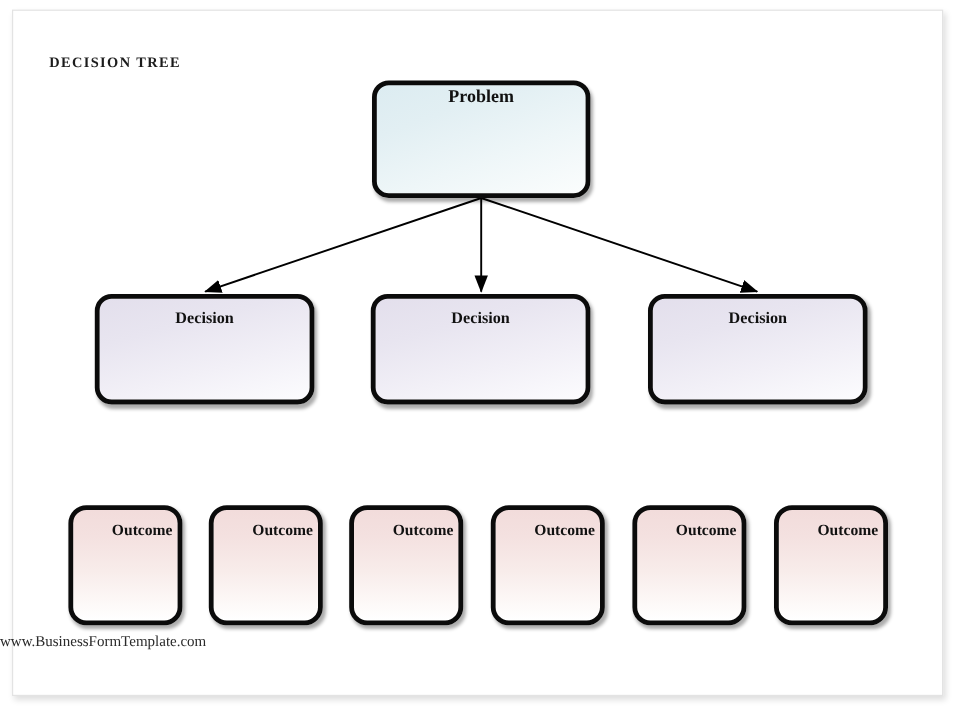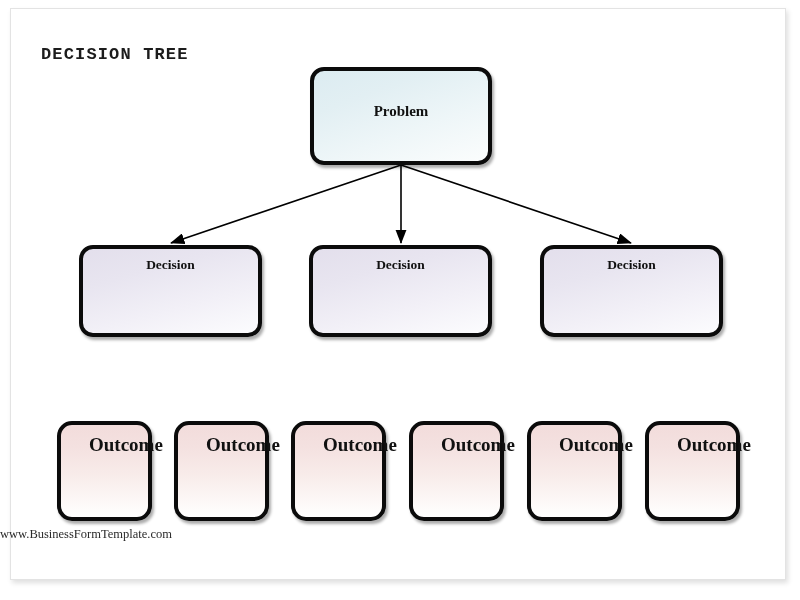--- a/index.html
+++ b/index.html
@@ -26,25 +26,25 @@
     border: 1px solid #e3e3e3;
     box-shadow: 2px 3px 5px rgba(0,0,0,0.13);
     box-sizing: border-box;
   }
 
   
   #title {
     position: absolute;
     left: 30px;
     top: 36px;
-    font-size: 17px;
+    font-size: 12px;
     font-weight: bold;
     letter-spacing: 1.15px;
     color: #1c1c1c;
-    font-family: Liberation Mono, monospace;
+    font-family: Liberation Serif, serif;
     white-space: nowrap;
   }
 
   
   .node {
     position: absolute;
     border: 4px solid #0b0b0b;
     box-sizing: border-box;
     box-shadow: 2px 3px 3px rgba(0,0,0,0.33);
   }
@@ -58,40 +58,39 @@
   }
 
   
   .node.problem {
     border-radius: 14px;
     background: linear-gradient(160deg, #dcecf1 0%, #e2eff3 28%, #eef6f8 62%, #fbfdfd 100%);
   }
   .node.problem .node-label {
     font-size: 15px;
     padding-top: 2px;
-    margin-top: 30px;
   }
 
   
   .node.decision {
     border-radius: 14px;
     background: linear-gradient(165deg, #e3dfec 0%, #e8e5f0 30%, #f2f0f7 65%, #fcfcfe 100%);
   }
   .node.decision .node-label {
     font-size: 13.5px;
     padding-top: 8px;
   }
 
   
   .node.outcome {
     border-radius: 15px;
     background: linear-gradient(180deg, #f2dcdb 0%, #f4e1e0 24%, #f8ecea 55%, #fdf9f8 85%, #ffffff 100%);
   }
   .node.outcome .node-label {
-    font-size: 19px;
+    font-size: 13px;
     padding-top: 9px;
     padding-left: 28px;
   }
 
   
   #connectors {
     position: absolute;
     left: 0;
     top: 0;
     width: 800px;

